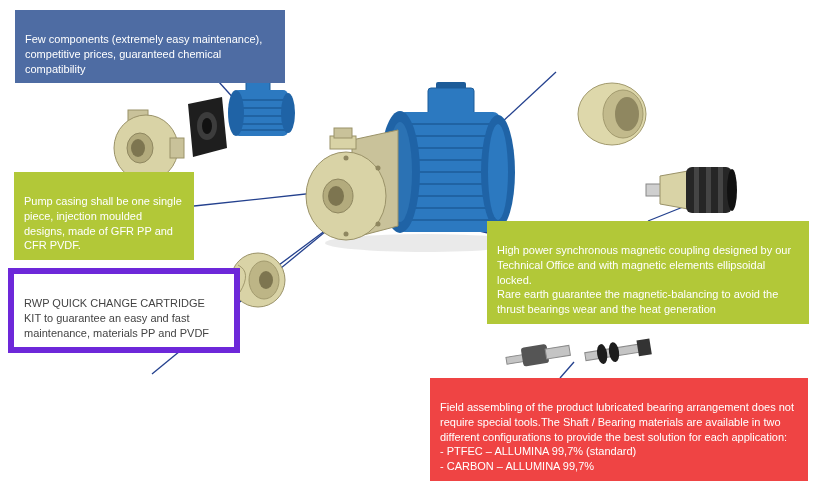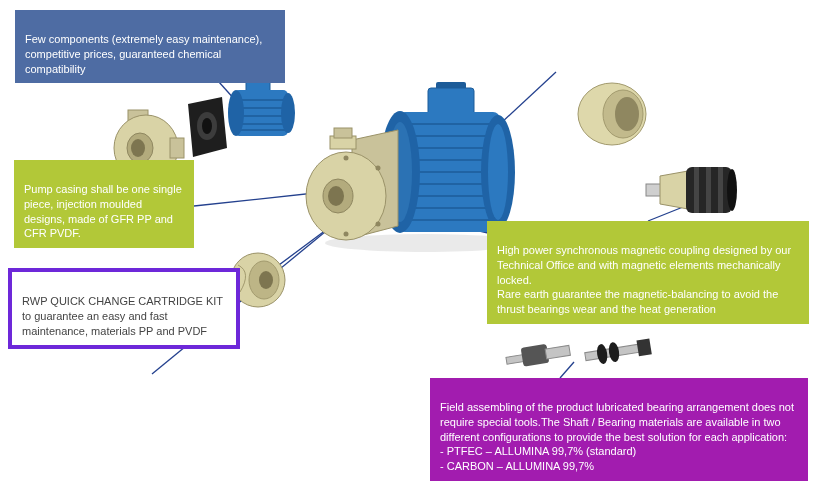--- a/index.html
+++ b/index.html
@@ -8,22 +8,22 @@
     font-family:"Liberation Sans", sans-serif;
   }
   .art{position:absolute;left:0;top:0;z-index:1;}
   .box{
     position:absolute;z-index:2;box-sizing:border-box;
     font-size:11px;line-height:1.35;padding:7px 10px;
     white-space:pre-line;
   }
   .box.blue{background:#4e6ca3;color:#ffffff;}
   .box.green{background:#b2c838;color:#ffffff;}
-  .box.gray{background:#a21caf;color:#ffffff;}
-  .box.white{background:#ffffff;color:#444444;border:4px solid #6d28d9;}
+  .box.gray{background:#ef4444;color:#ffffff;}
+  .box.white{background:#ffffff;color:#444444;border:6px solid #6d28d9;}
 </style>
 </head>
 <body>
 
 <div class="canvas">
 
   <svg class="art" width="813" height="500" viewBox="0 0 813 500">
 
     <g stroke="#24418e" stroke-width="1.3">
       <line x1="210" y1="72" x2="253" y2="120"></line>
@@ -121,30 +121,30 @@
         <rect x="638" y="344" width="13" height="16" fill="#333"></rect>
       </g>
     </g>
   </svg>
 
   <div class="box blue" style="left:15px;  top:10px;  width:270px;">
     <span>Few components (extremely easy maintenance), competitive prices, guaranteed chemical compatibility</span>
   </div>
 
 
-  <div class="box green" style="left:14px;  top:160px; width:180px;">
+  <div class="box green" style="left:14px;  top:172px; width:180px;">
     <span>Pump casing shall be one single piece, injection moulded designs, made of GFR PP and CFR PVDF.</span>
   </div>
 
   <div class="box white" style="left:8px;   top:268px; width:232px;">
     <span>RWP QUICK CHANGE CARTRIDGE KIT to guarantee an easy and fast maintenance, materials PP and PVDF</span>
   </div>
 
   <div class="box green" style="left:487px; top:221px; width:322px;">
-    <span>High power synchronous magnetic coupling designed by our Technical Office and with magnetic elements mechanically locked.
+    <span>High power synchronous magnetic coupling designed by our Technical Office and with magnetic elements ellipsoidal locked.
 Rare earth guarantee the magnetic-balancing to avoid the thrust bearings wear and the heat generation</span>
   </div>
 
 
   <div class="box gray" style="left:430px; top:378px; width:378px;">
     <span>Field assembling of the product lubricated bearing arrangement does not require special tools.The Shaft / Bearing materials are available in two different configurations to provide the best solution for each application:
 - PTFEC – ALLUMINA 99,7% (standard)
 - CARBON – ALLUMINA 99,7%</span>
   </div>
 

